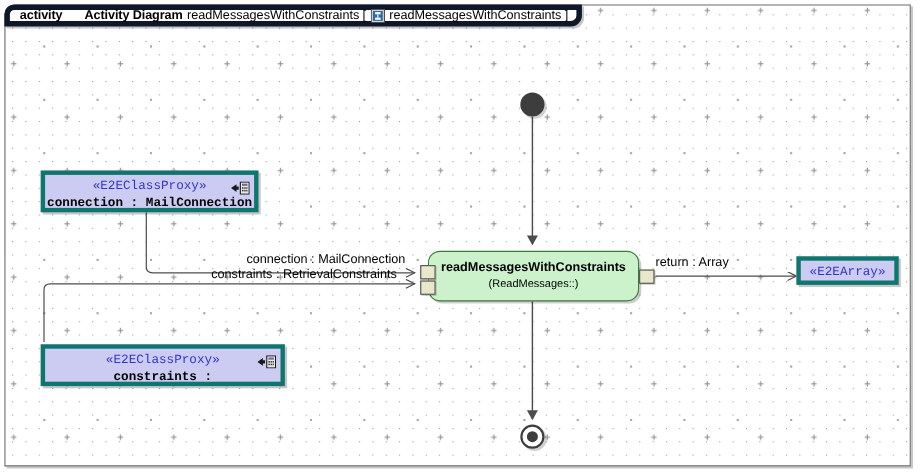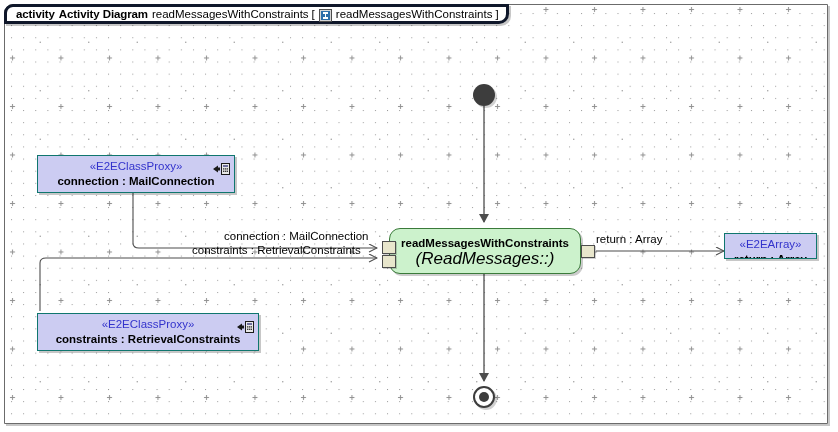--- a/index.html
+++ b/index.html
@@ -53,21 +53,21 @@
     pointer-events: none;
   }
 
   
   #frame-tab {
     position: absolute;
     left: 4px;
     top: 4px;
     height: 20px;
     box-sizing: border-box;
-    border: 3px solid #0f172a;
+    border: 5px solid #0f172a;
     border-top-left-radius: 9px;
     border-bottom-right-radius: 10px;
     background: #ffffff;
     display: flex;
     align-items: center;
     padding: 0 7px 0 9px;
     white-space: nowrap;
     box-shadow: 2px 2px 0 rgba(0,0,0,0.22);
   }
   #frame-tab .kw {
@@ -93,24 +93,25 @@
     margin: 0 3px 0 4px;
     position: relative;
     vertical-align: middle;
     flex: 0 0 auto;
   }
 
   
   .obj-node {
     position: absolute;
     box-sizing: border-box;
-    border: 1px solid #0f766e;
+    border: 4px solid #0f766e;
     background: #ccccf2;
     box-shadow: 2px 2px 0 rgba(0,0,0,0.22);
     overflow: hidden;
+    font-family: Liberation Mono, monospace;
   }
   .obj-node .stereo {
     text-align: center;
     color: #3333cc;
     font-size: 11.5px;
     line-height: 15px;
     padding-top: 3px;
   }
   .obj-node .nm {
     text-align: center;
@@ -145,24 +146,23 @@
     align-items: center;
     justify-content: center;
   }
   #action .ttl {
     font-size: 11.5px;
     font-weight: bold;
     color: #000;
     line-height: 15px;
   }
   #action .sub {
-    font-size: 17px;
+    font-size: 10px;
     color: #000;
     line-height: 15px;
-    font-style: italic;
   }
 
   
   .pin {
     position: absolute;
     width: 14px;
     height: 13px;
     box-sizing: border-box;
     border: 1px solid #4d4d4d;
     background: #e8e6cc;
@@ -268,21 +268,21 @@
       <path d="M40,311 L40,263 Q40,258 46,258 L377,258" fill="none" stroke="#4d4d4d" stroke-width="1.1" marker-end="url(#openarrow)"></path>
     </g>
 
     <g>
       <path d="M596,251 L724,251" fill="none" stroke="#4d4d4d" stroke-width="1.1" marker-end="url(#openarrow)"></path>
     </g>
   </svg>
 
   <div id="frame-tab">
     <span class="kw">activity</span>
-    <span class="kw" style="margin-left:4px;">Activity Diagram</span>
+    <span class="kw" style="margin-left:20px;">Activity Diagram</span>
     <span class="nm">readMessagesWithConstraints</span>
     <span class="brk">[</span>
     <span class="tab-icon">
       <svg width="13" height="13" viewBox="0 0 13 13" xmlns="http://www.w3.org/2000/svg">
         <rect x="0.5" y="0.5" width="12" height="12" fill="#d6d6d6" stroke="#4d4d4d" stroke-width="1"></rect>
         <rect x="2" y="2" width="9" height="9" fill="#2e6ea8"></rect>
         <rect x="4" y="3" width="5" height="2" fill="#ffffff"></rect>
         <rect x="6" y="5" width="1" height="3" fill="#ffffff"></rect>
         <rect x="4" y="8" width="5" height="2" fill="#ffffff"></rect>
       </svg>

